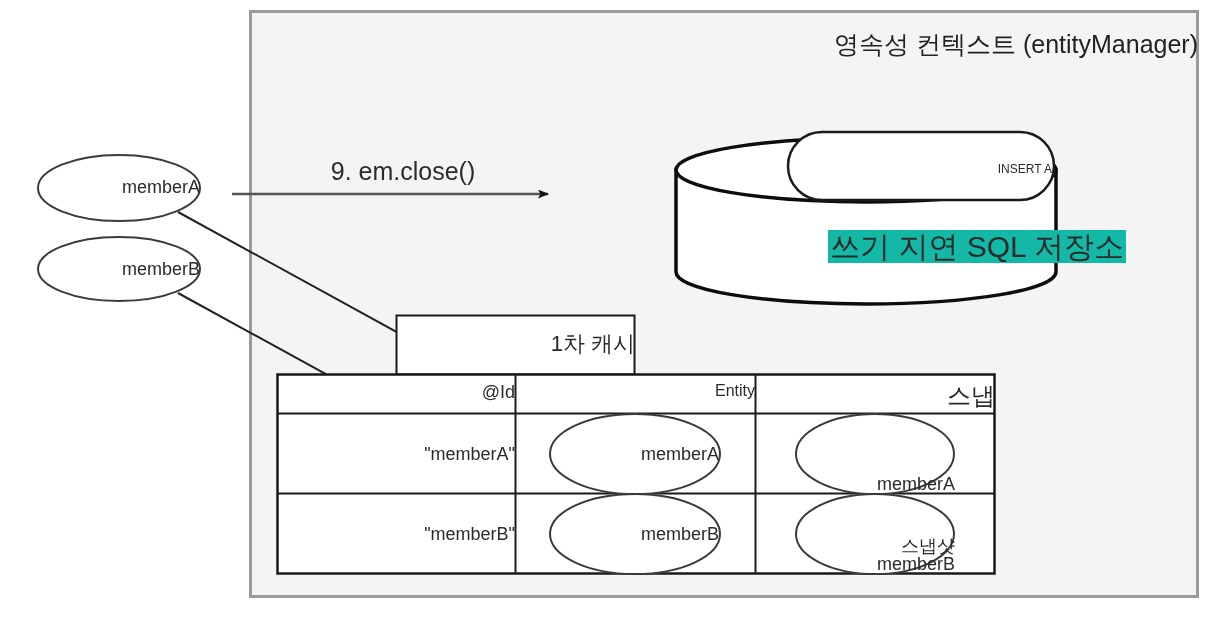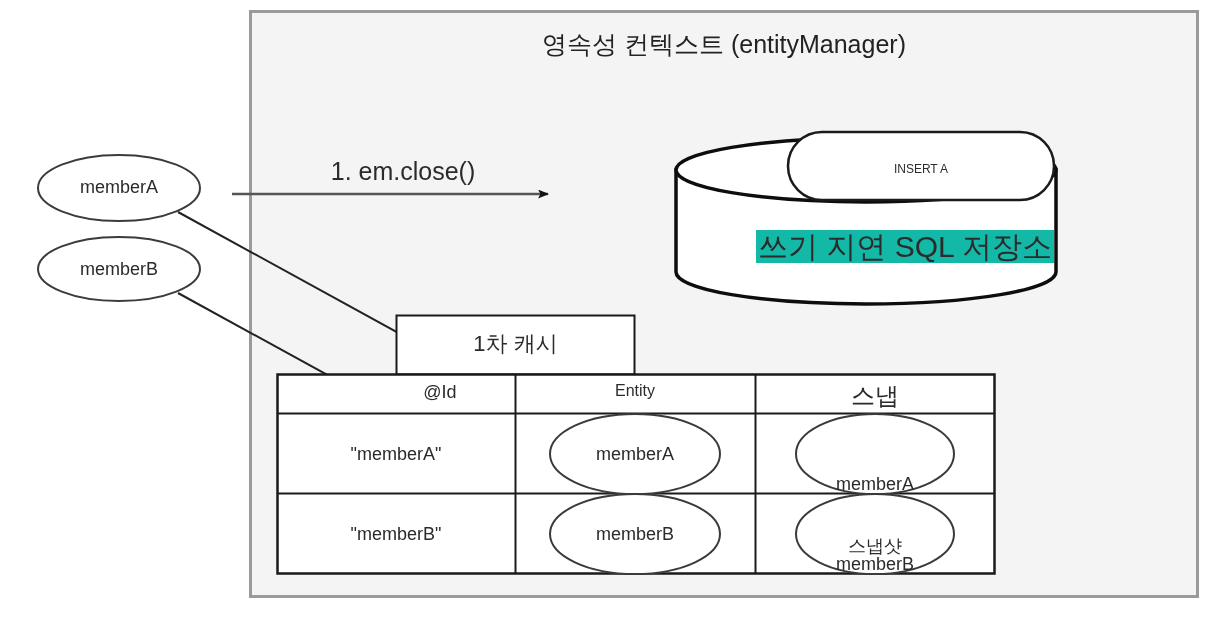--- a/index.html
+++ b/index.html
@@ -22,42 +22,42 @@
   }
   svg.layer {
     position: absolute;
     left: 0; top: 0;
     width: 1214px;
     height: 618px;
     overflow: visible;
   }
   .lbl {
     position: absolute;
-    text-align: center;
+    text-align: right;
     color: #2b2b2b;
     white-space: pre;
     line-height: 1.15;
     pointer-events: none;
   }
   .lbl-ctx-title {
     left: 250px; top: 30px; width: 948px;
     font-size: 25px;
     color: #222;
   }
   .lbl-memberA-ext { left: 38px; top: 177px; width: 162px; font-size: 18px; }
   .lbl-memberB-ext { left: 38px; top: 259px; width: 162px; font-size: 18px; }
   .lbl-arrow { left: 258px; top: 157px; width: 290px; font-size: 25px; text-align: center; }
   .lbl-insert { left: 790px; top: 163px; width: 262px; font-size: 12px; }
   .lbl-store {
     left: 684px; top: 230px; width: 442px;
     font-size: 30px;
   }
   .lbl-store span { background: #14b8a6; padding: 0 2px; }
   .lbl-cache { left: 396px; top: 331px; width: 239px; font-size: 22px; }
-  .lbl-col-id { left: 277px; top: 382px; width: 238px; font-size: 18px; margin-left: 44px; }
+  .lbl-col-id { left: 277px; top: 382px; width: 238px; font-size: 18px; }
   .lbl-col-entity { left: 515px; top: 382px; width: 240px; font-size: 16px; }
   .lbl-col-snap { left: 755px; top: 382px; width: 240px; font-size: 24px; }
   .lbl-idA { left: 277px; top: 444px; width: 238px; font-size: 18px; }
   .lbl-idB { left: 277px; top: 524px; width: 238px; font-size: 18px; }
   .lbl-entA { left: 551px; top: 444px; width: 168px; font-size: 18px; }
   .lbl-entB { left: 551px; top: 524px; width: 168px; font-size: 18px; }
   .lbl-snapA { left: 795px; top: 433px; width: 160px; font-size: 18px; }
   .lbl-snapB { left: 795px; top: 513px; width: 160px; font-size: 18px; }
 </style>
 </head>
@@ -105,21 +105,21 @@
 
     <ellipse cx="875" cy="454" rx="79" ry="40" fill="#ffffff" stroke="#3b3b3b" stroke-width="2"></ellipse>
     <ellipse cx="875" cy="534" rx="79" ry="40" fill="#ffffff" stroke="#3b3b3b" stroke-width="2"></ellipse>
   </svg>
 
   <div class="lbl lbl-ctx-title">영속성 컨텍스트 (entityManager)</div>
 
   <div class="lbl lbl-memberA-ext">memberA</div>
   <div class="lbl lbl-memberB-ext">memberB</div>
 
-  <div class="lbl lbl-arrow">1. em.close()</div>
+  <div class="lbl lbl-arrow">9. em.close()</div>
 
   <div class="lbl lbl-insert">INSERT A</div>
 
   <div class="lbl lbl-store"><span>쓰기 지연 SQL 저장소</span></div>
 
   <div class="lbl lbl-cache">1차 캐시</div>
 
   <div class="lbl lbl-col-id">@Id</div>
   <div class="lbl lbl-col-entity">Entity</div>
   <div class="lbl lbl-col-snap">스냅</div>

